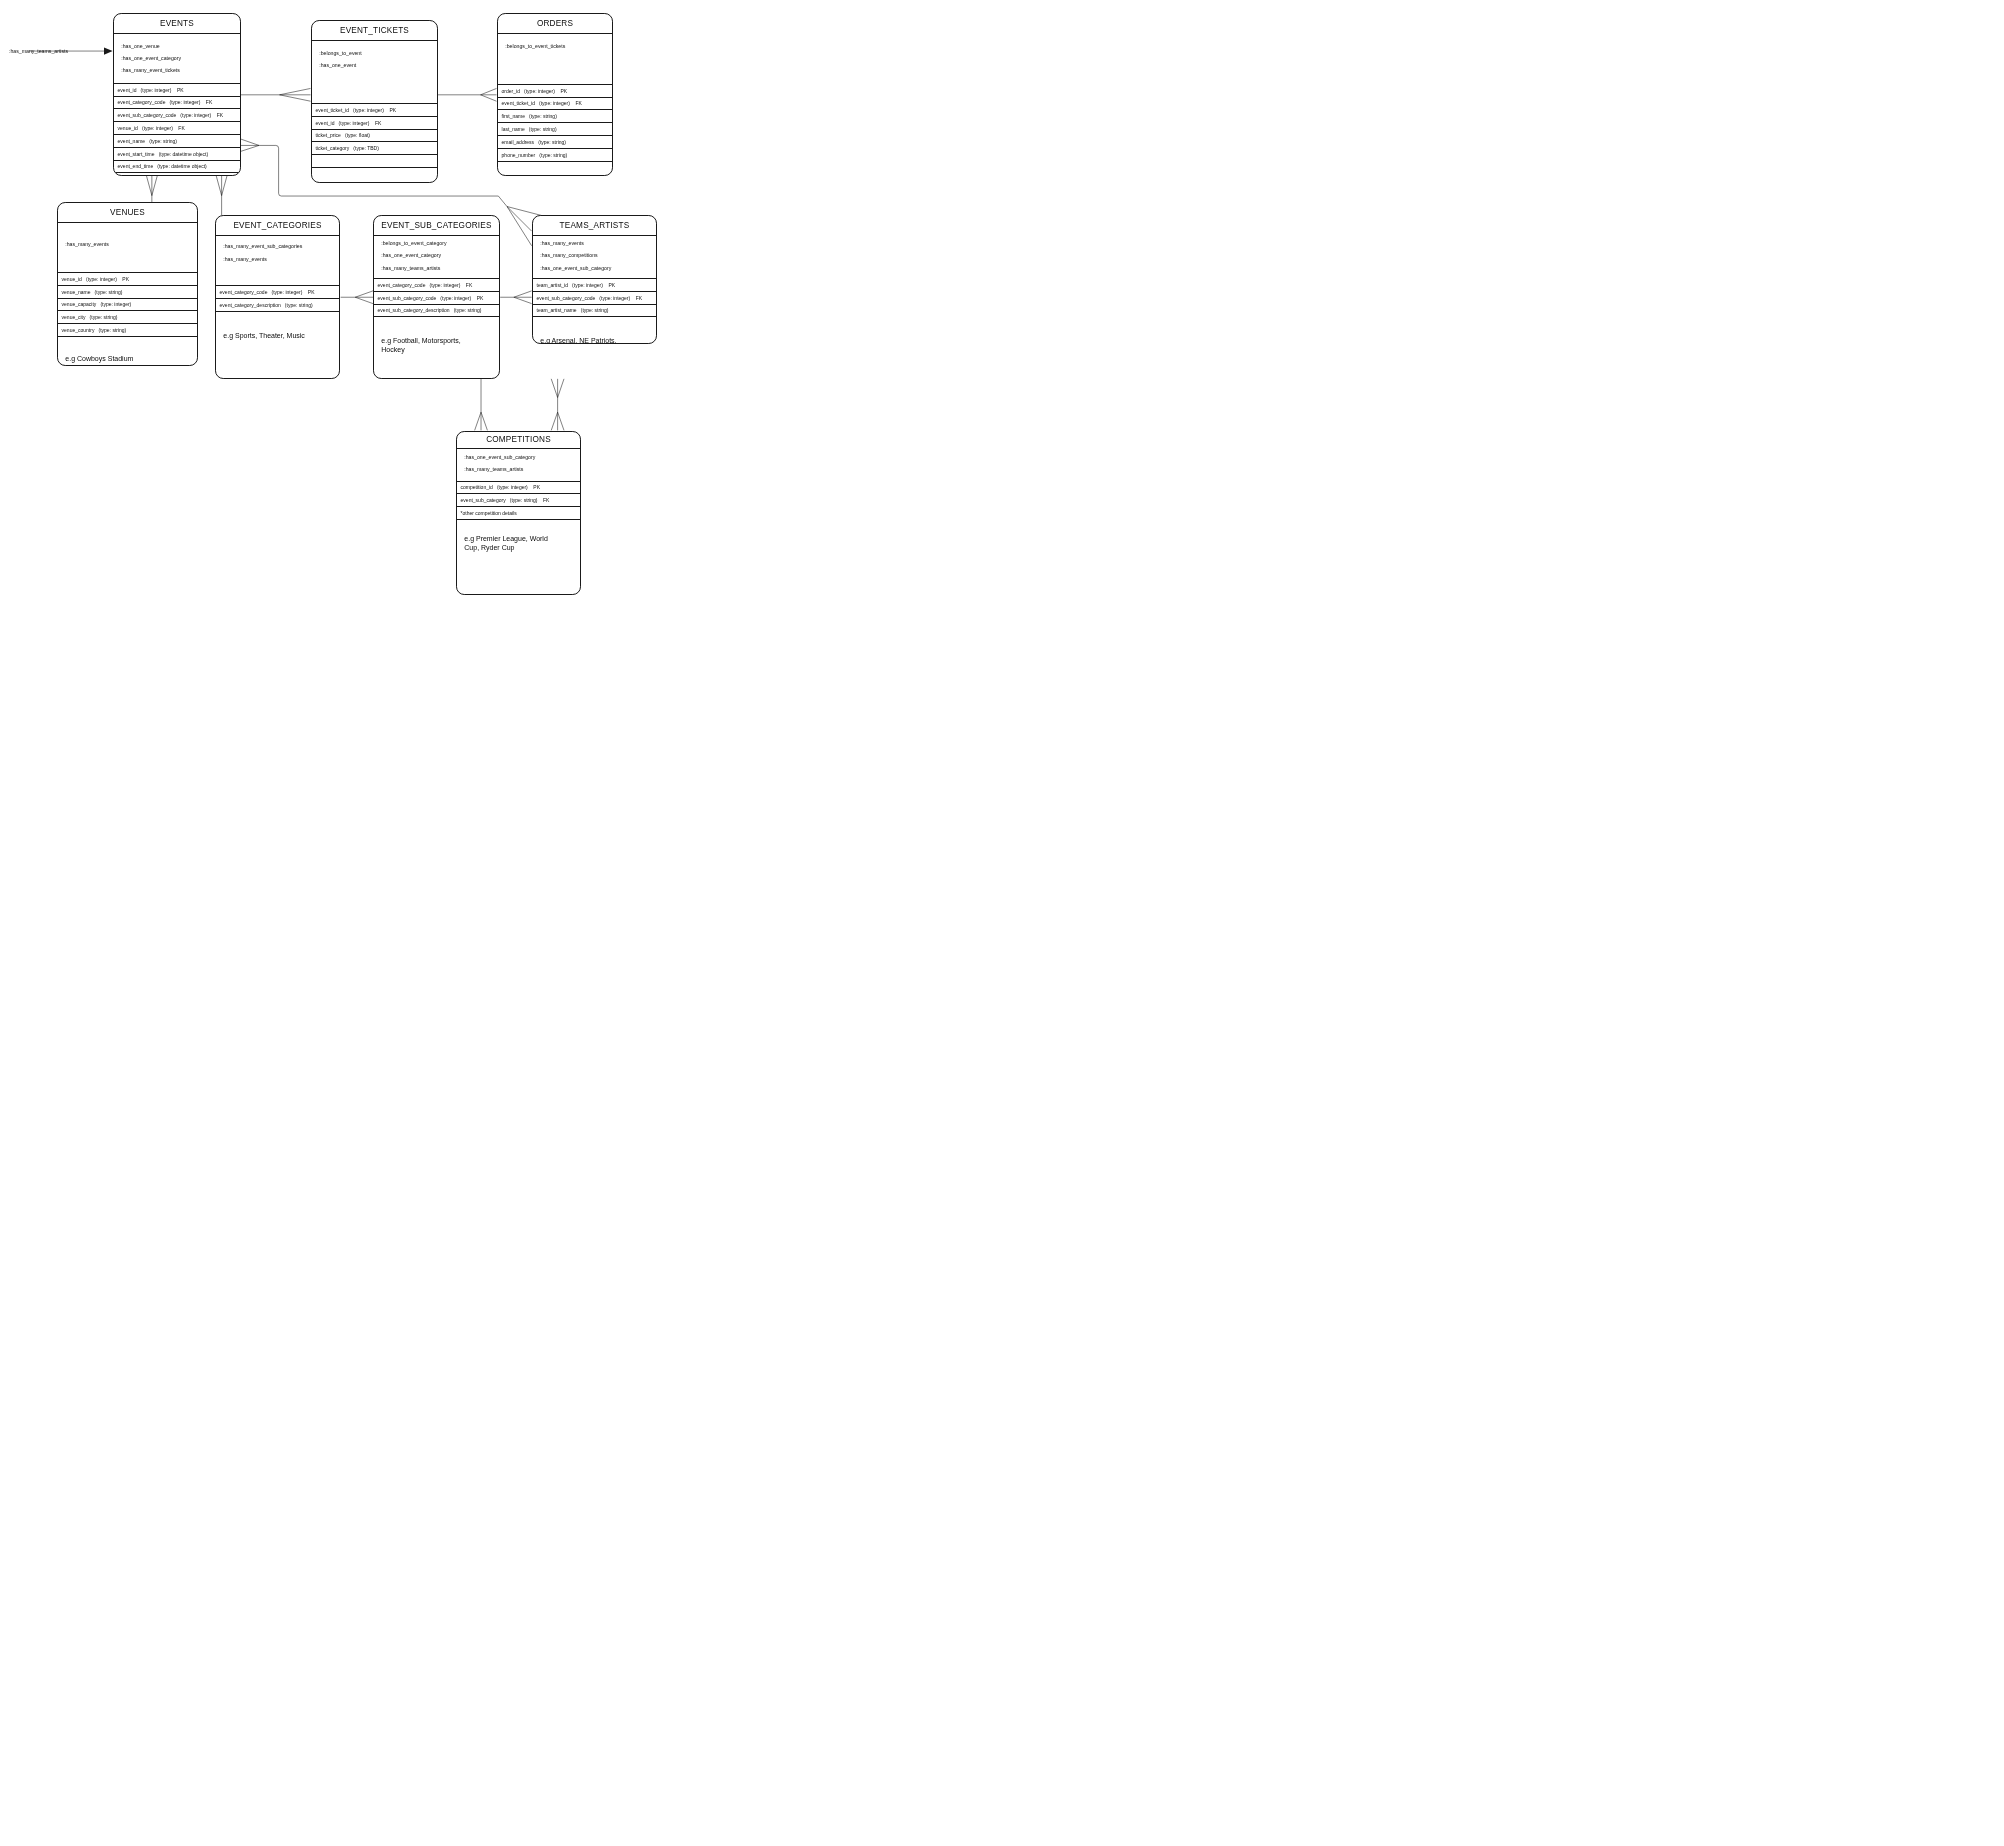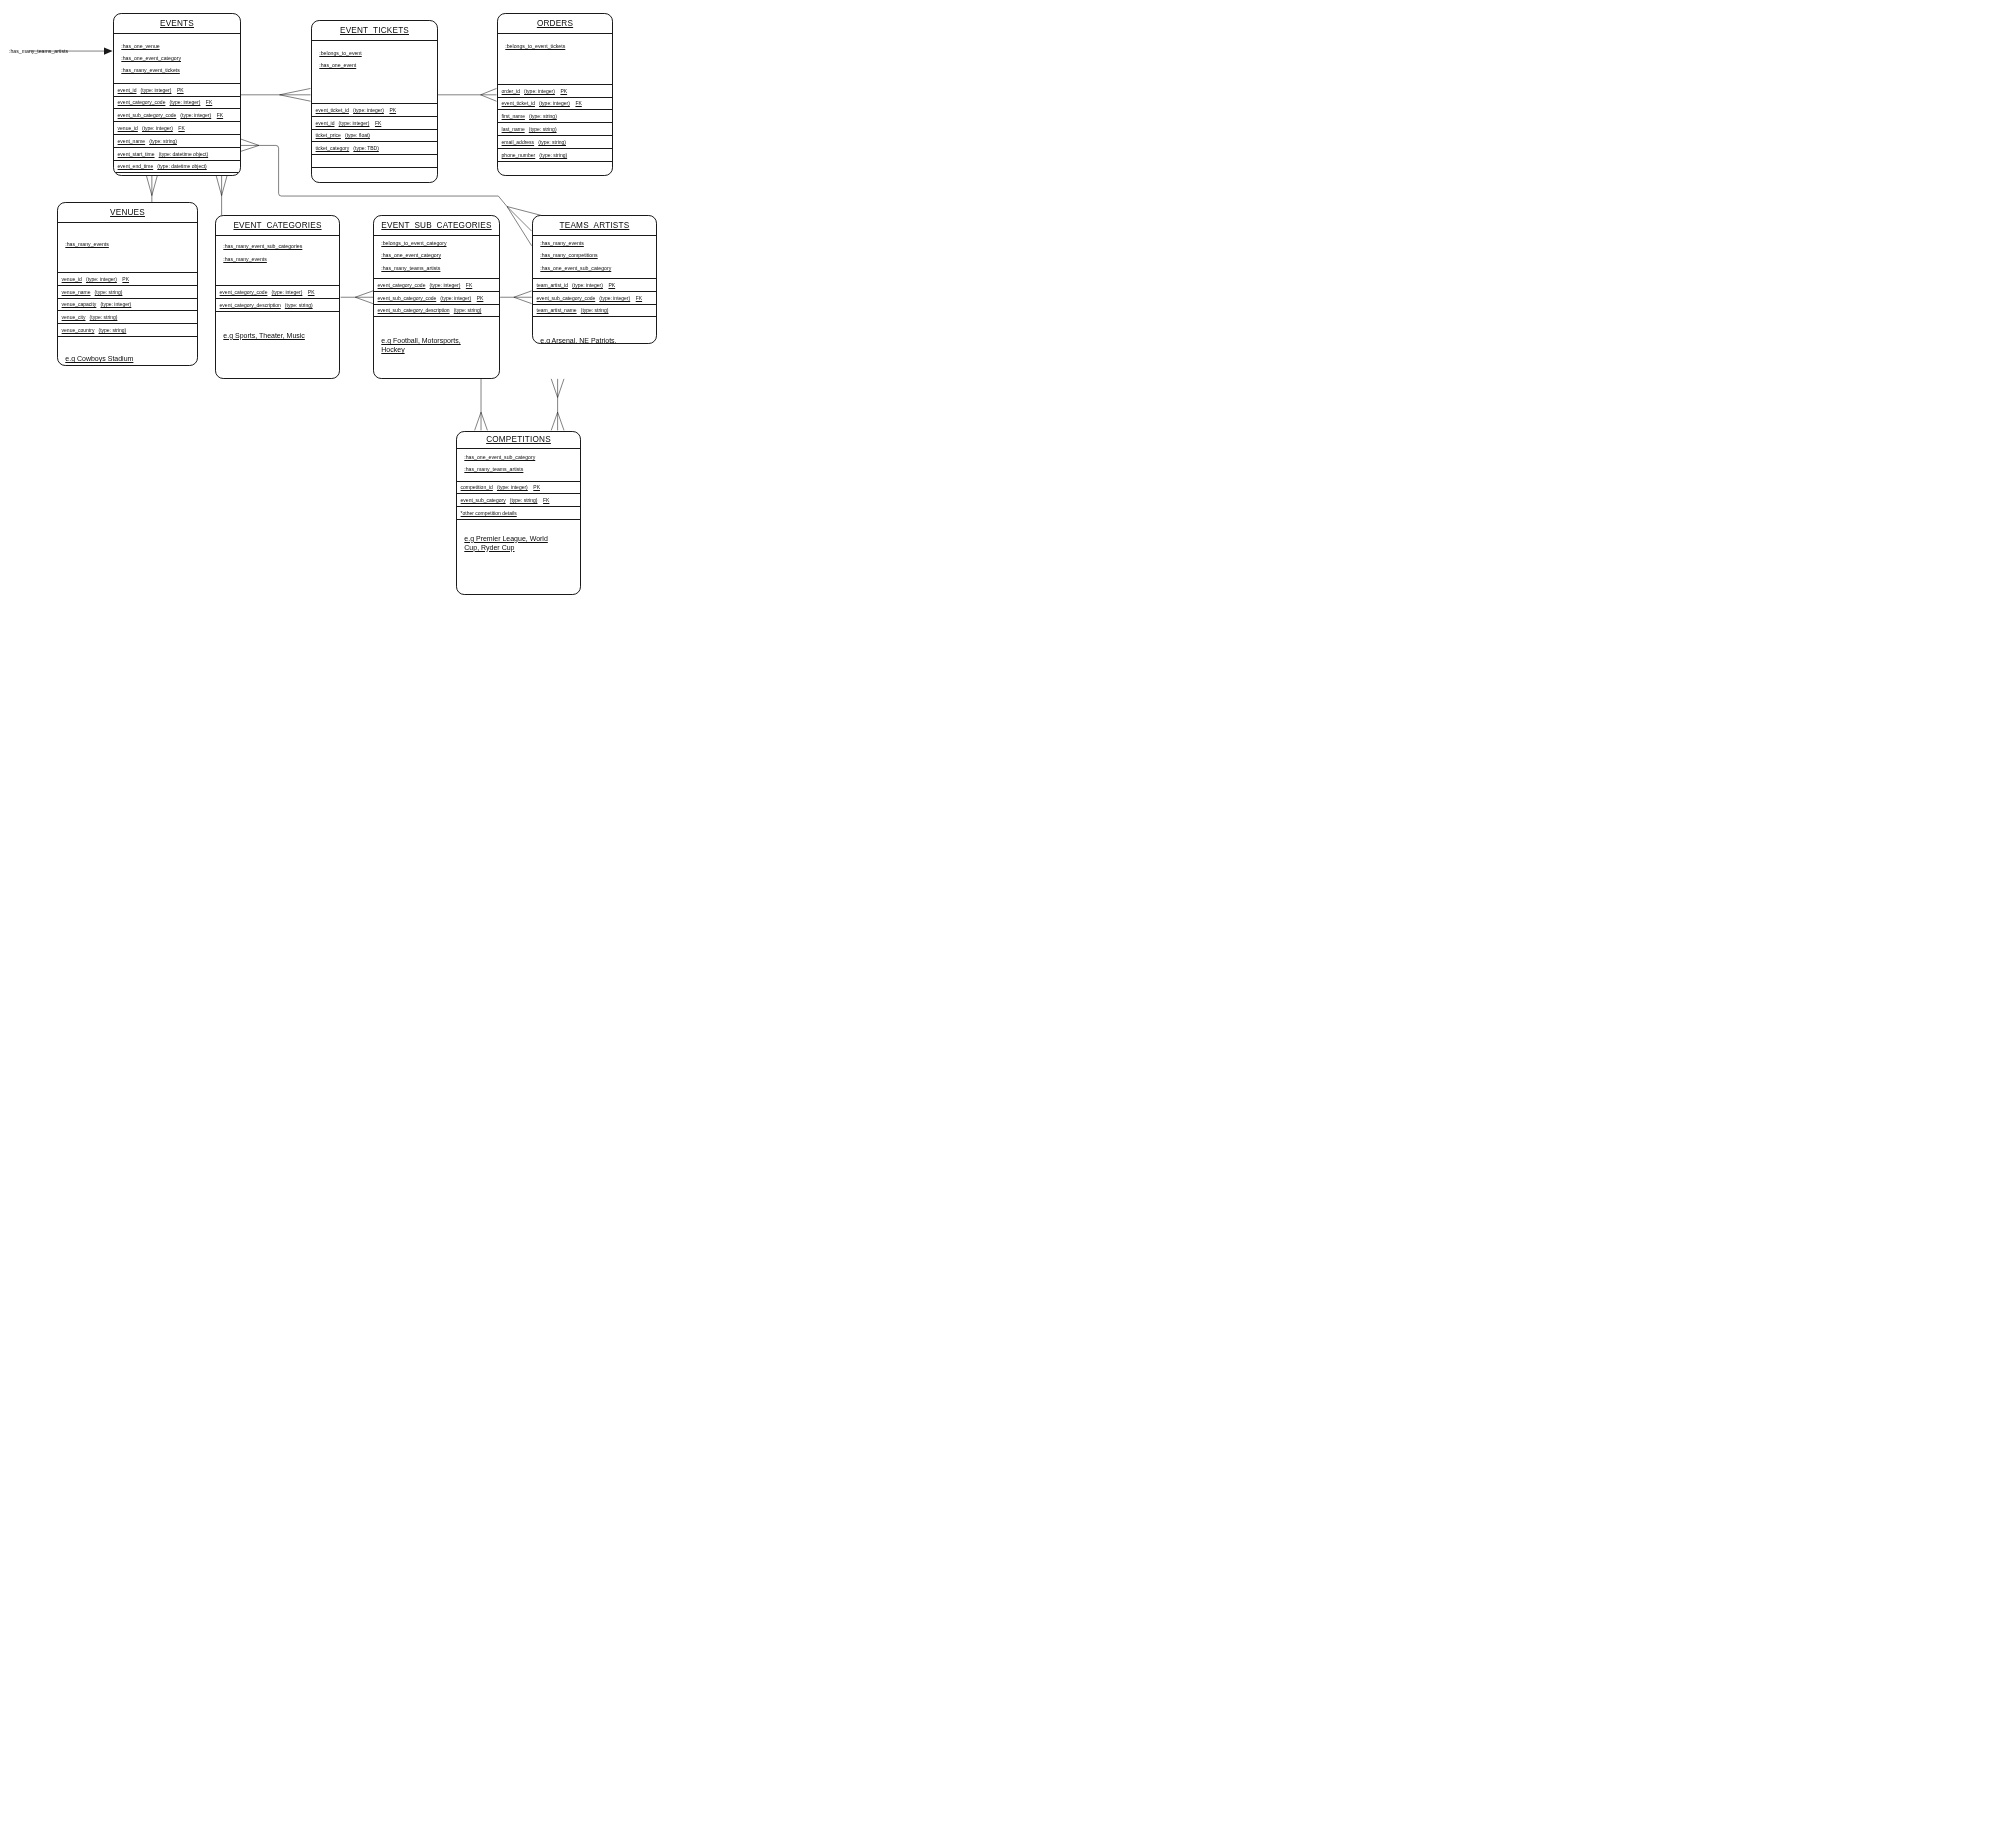--- a/index.html
+++ b/index.html
@@ -3,21 +3,21 @@
 <meta charset="utf-8">
 <style>
   html,body{margin:0;padding:0;background:#ffffff;}
   #canvas{
     position:relative;width:668px;height:615px;background:#ffffff;
     font-family:"Liberation Sans", sans-serif;color:#111;overflow:hidden;
   }
   #wires{position:absolute;left:0;top:0;width:668px;height:615px;}
   .tbl{
     position:absolute;background:#fff;border:0.7px solid #1a1a1a;border-radius:8.2px;
-    box-sizing:border-box;overflow:hidden;text-decoration:underline;
+    box-sizing:border-box;overflow:hidden;
   }
   .ttl{
     height:19px;border-bottom:0.7px solid #1a1a1a;display:flex;align-items:center;justify-content:center;
     font-size:8.2px;letter-spacing:0.2px;color:#0a0a0a;
   }
   .assoc{
     box-sizing:border-box;border-bottom:0.7px solid #1a1a1a;padding:9px 0 0 7.3px;
   }
   .aline{height:12.3px;font-size:5.2px;white-space:nowrap;}
   .row{

